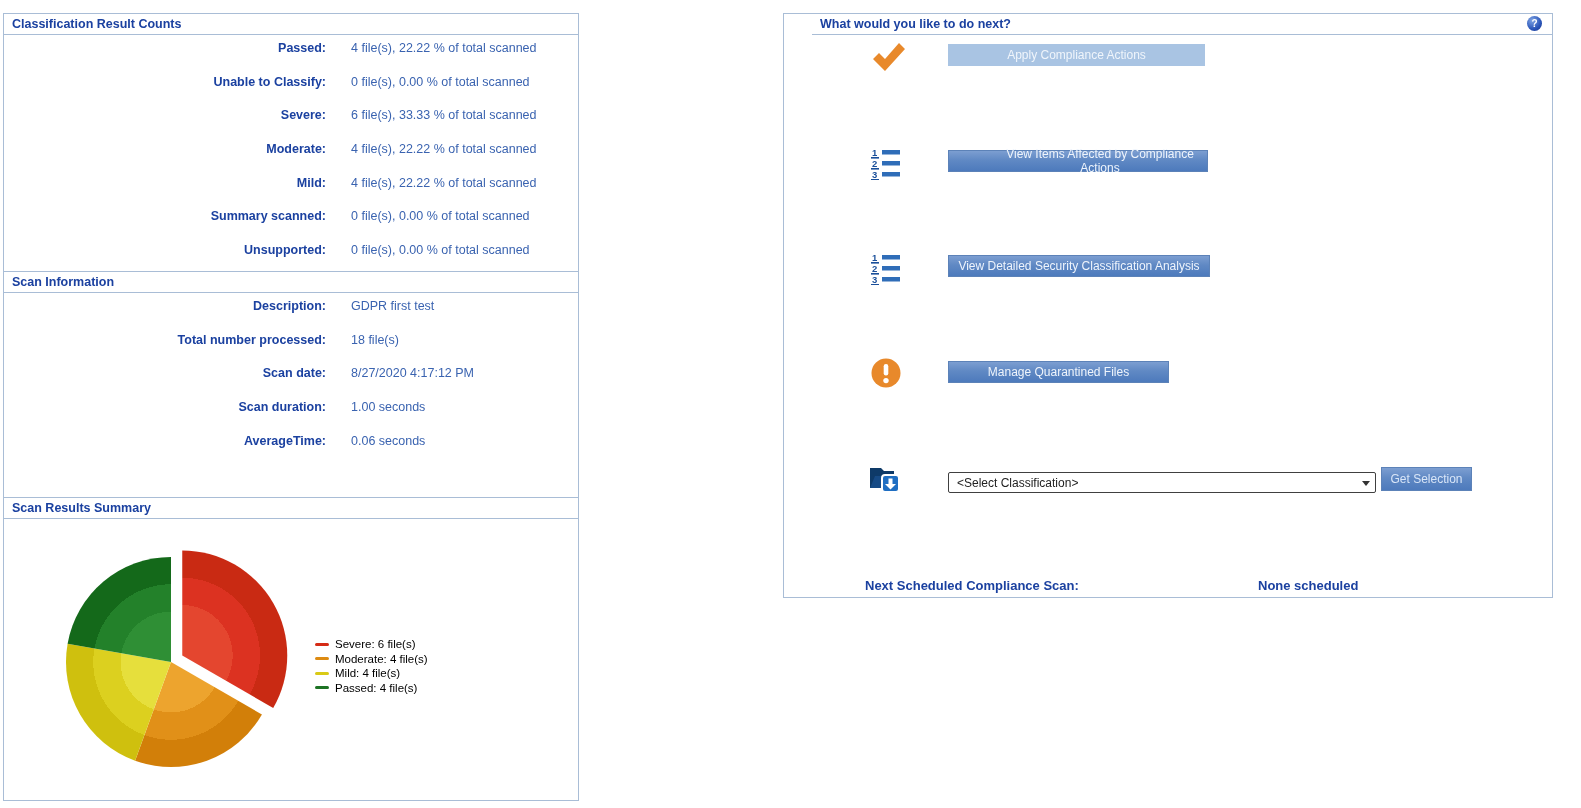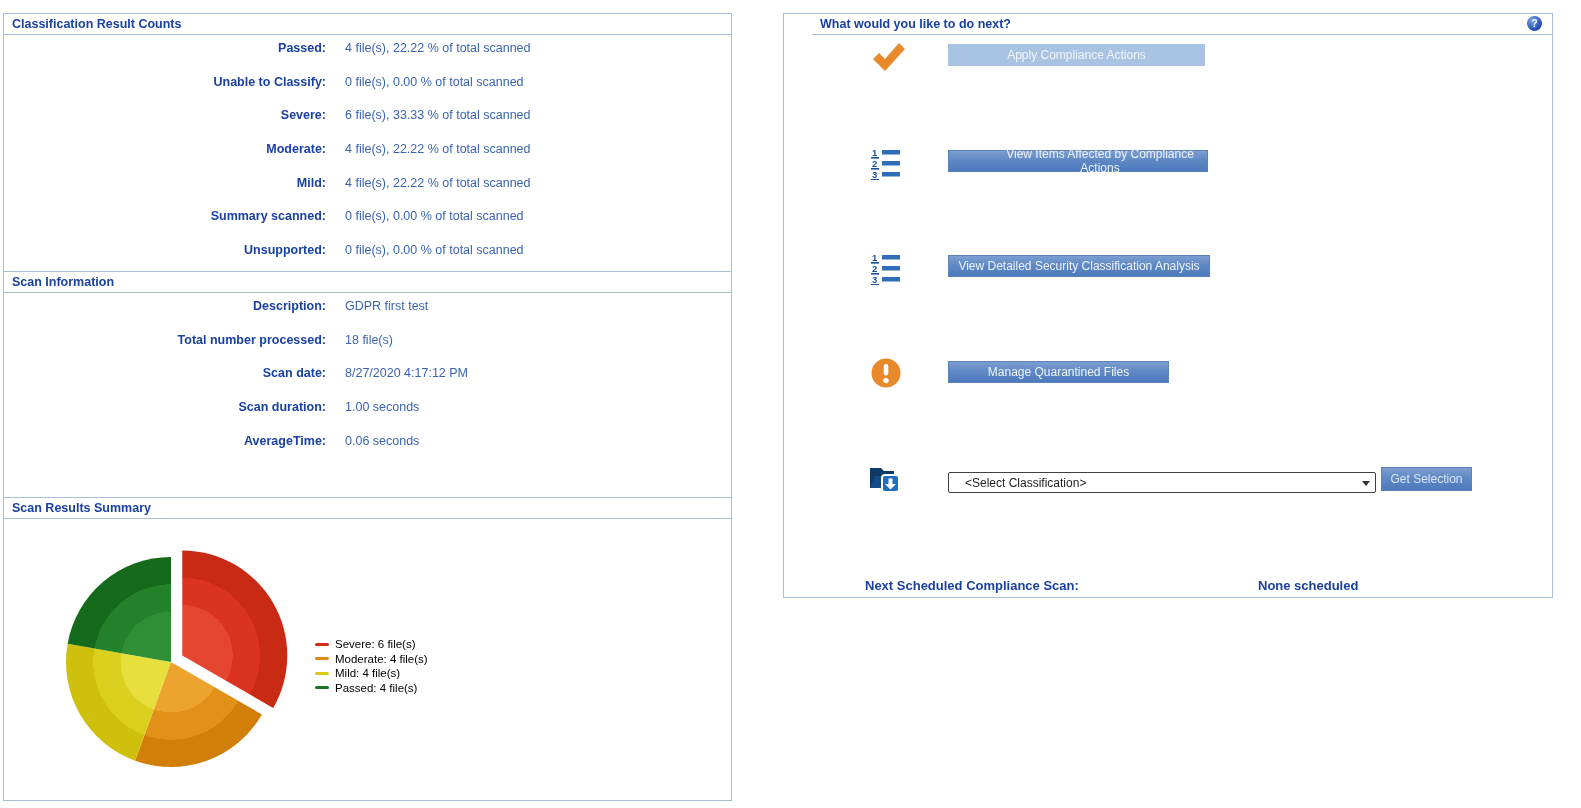--- a/index.html
+++ b/index.html
@@ -1,27 +1,27 @@
 <!DOCTYPE html>
 <html><head>
 <meta charset="utf-8">
 <style>
   * { box-sizing: border-box; margin: 0; padding: 0; }
   html,body { width:1581px; height:808px; background:#fff; overflow:hidden;
               font-family:"Liberation Sans", sans-serif; }
 
-  .left-col { position:absolute; left:3px; top:13px; width:729px; }
+  .left-col { position:absolute; left:3px; top:13px; width:576px; }
   .section { border:1px solid #a9bdd6; margin-top:-1px; background:#fff; position:relative; }
   .section:first-child { margin-top:0; }
   .sec-header { height:21px; line-height:20px; border-bottom:1px solid #a9bdd6;
                 padding:0 8px; color:#1b41a0; font-weight:bold; font-size:12.5px; }
   .rows { margin-top:-4px; }
   .row { display:flex; align-items:center; height:33.7px; }
   .row .lbl { width:322px; text-align:right; font-weight:bold; color:#1b41a0; font-size:12.5px; }
-  .row .val { margin-left:19px; color:#3a63b0; font-size:12.5px; }
+  .row .val { margin-left:25px; color:#3a63b0; font-size:12.5px; }
 
   #sec-classification { height:259px; }
   #sec-scaninfo { height:227px; }
   #sec-summary { height:304px; }
 
   #pie-wrap { position:absolute; left:45px; top:527px; width:250px; height:250px; }
   #legend { position:absolute; left:312px; top:624px; }
   .legend-item { display:flex; align-items:center; height:14.5px; font-size:11.5px; color:#000; }
   .legend-swatch { width:14px; height:3px; border-radius:2px; margin-right:6px; }
 
@@ -37,21 +37,21 @@
           cursor:pointer; }
 
   .icon { position:absolute; }
   .btn { position:absolute; height:22px; display:flex; align-items:center; justify-content:center;
          font-size:12px; color:#eef4fc; cursor:pointer;
          background:linear-gradient(#7c9ed1 0%, #6089c4 45%, #4d7abc 100%);
          border:1px solid #5c82b8; }
   .btn.disabled { background:#a9c4e3; border-color:#a9c4e3; color:#f0f5fb; }
 
   .select-box { position:absolute; height:21px; background:#fff; border:1px solid #404040;
-                border-radius:2px; display:flex; align-items:center; padding-left:16px;
+                border-radius:2px; display:flex; align-items:center; padding-left:8px;
                 font-size:12px; color:#222; cursor:pointer; }
   .select-caret { position:absolute; right:5px; top:8px; width:0; height:0;
                   border-left:4px solid transparent; border-right:4px solid transparent;
                   border-top:5px solid #333; }
 
   .footer-label { position:absolute; font-size:13px; font-weight:bold; color:#1b41a0; }
 </style>
 </head>
 <body>
 

